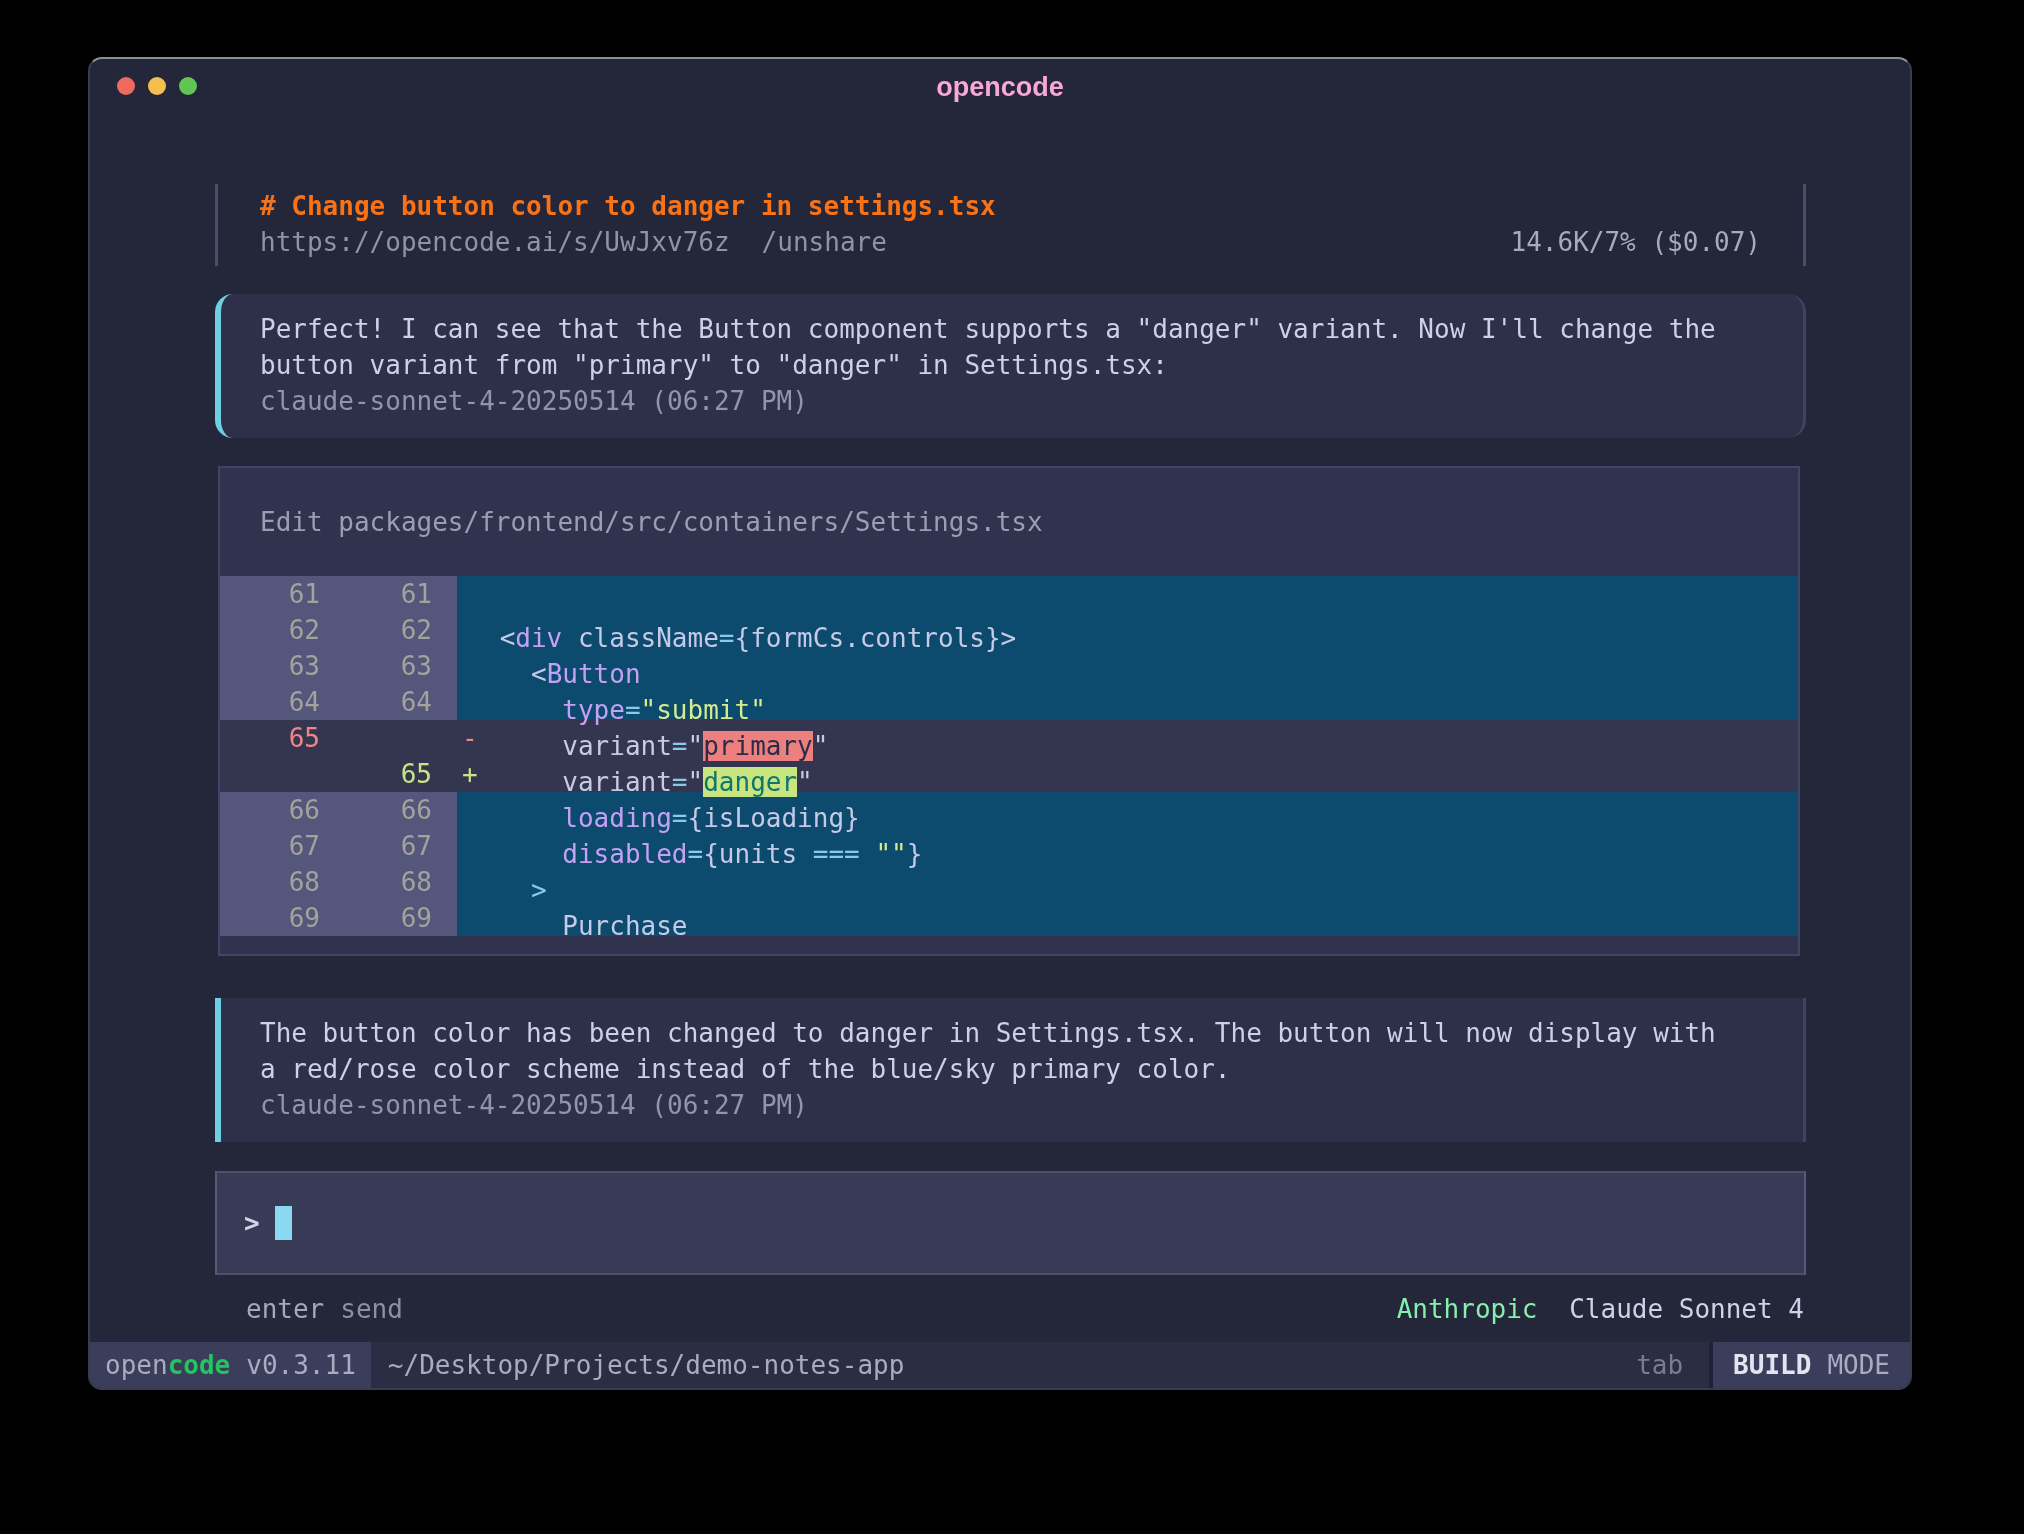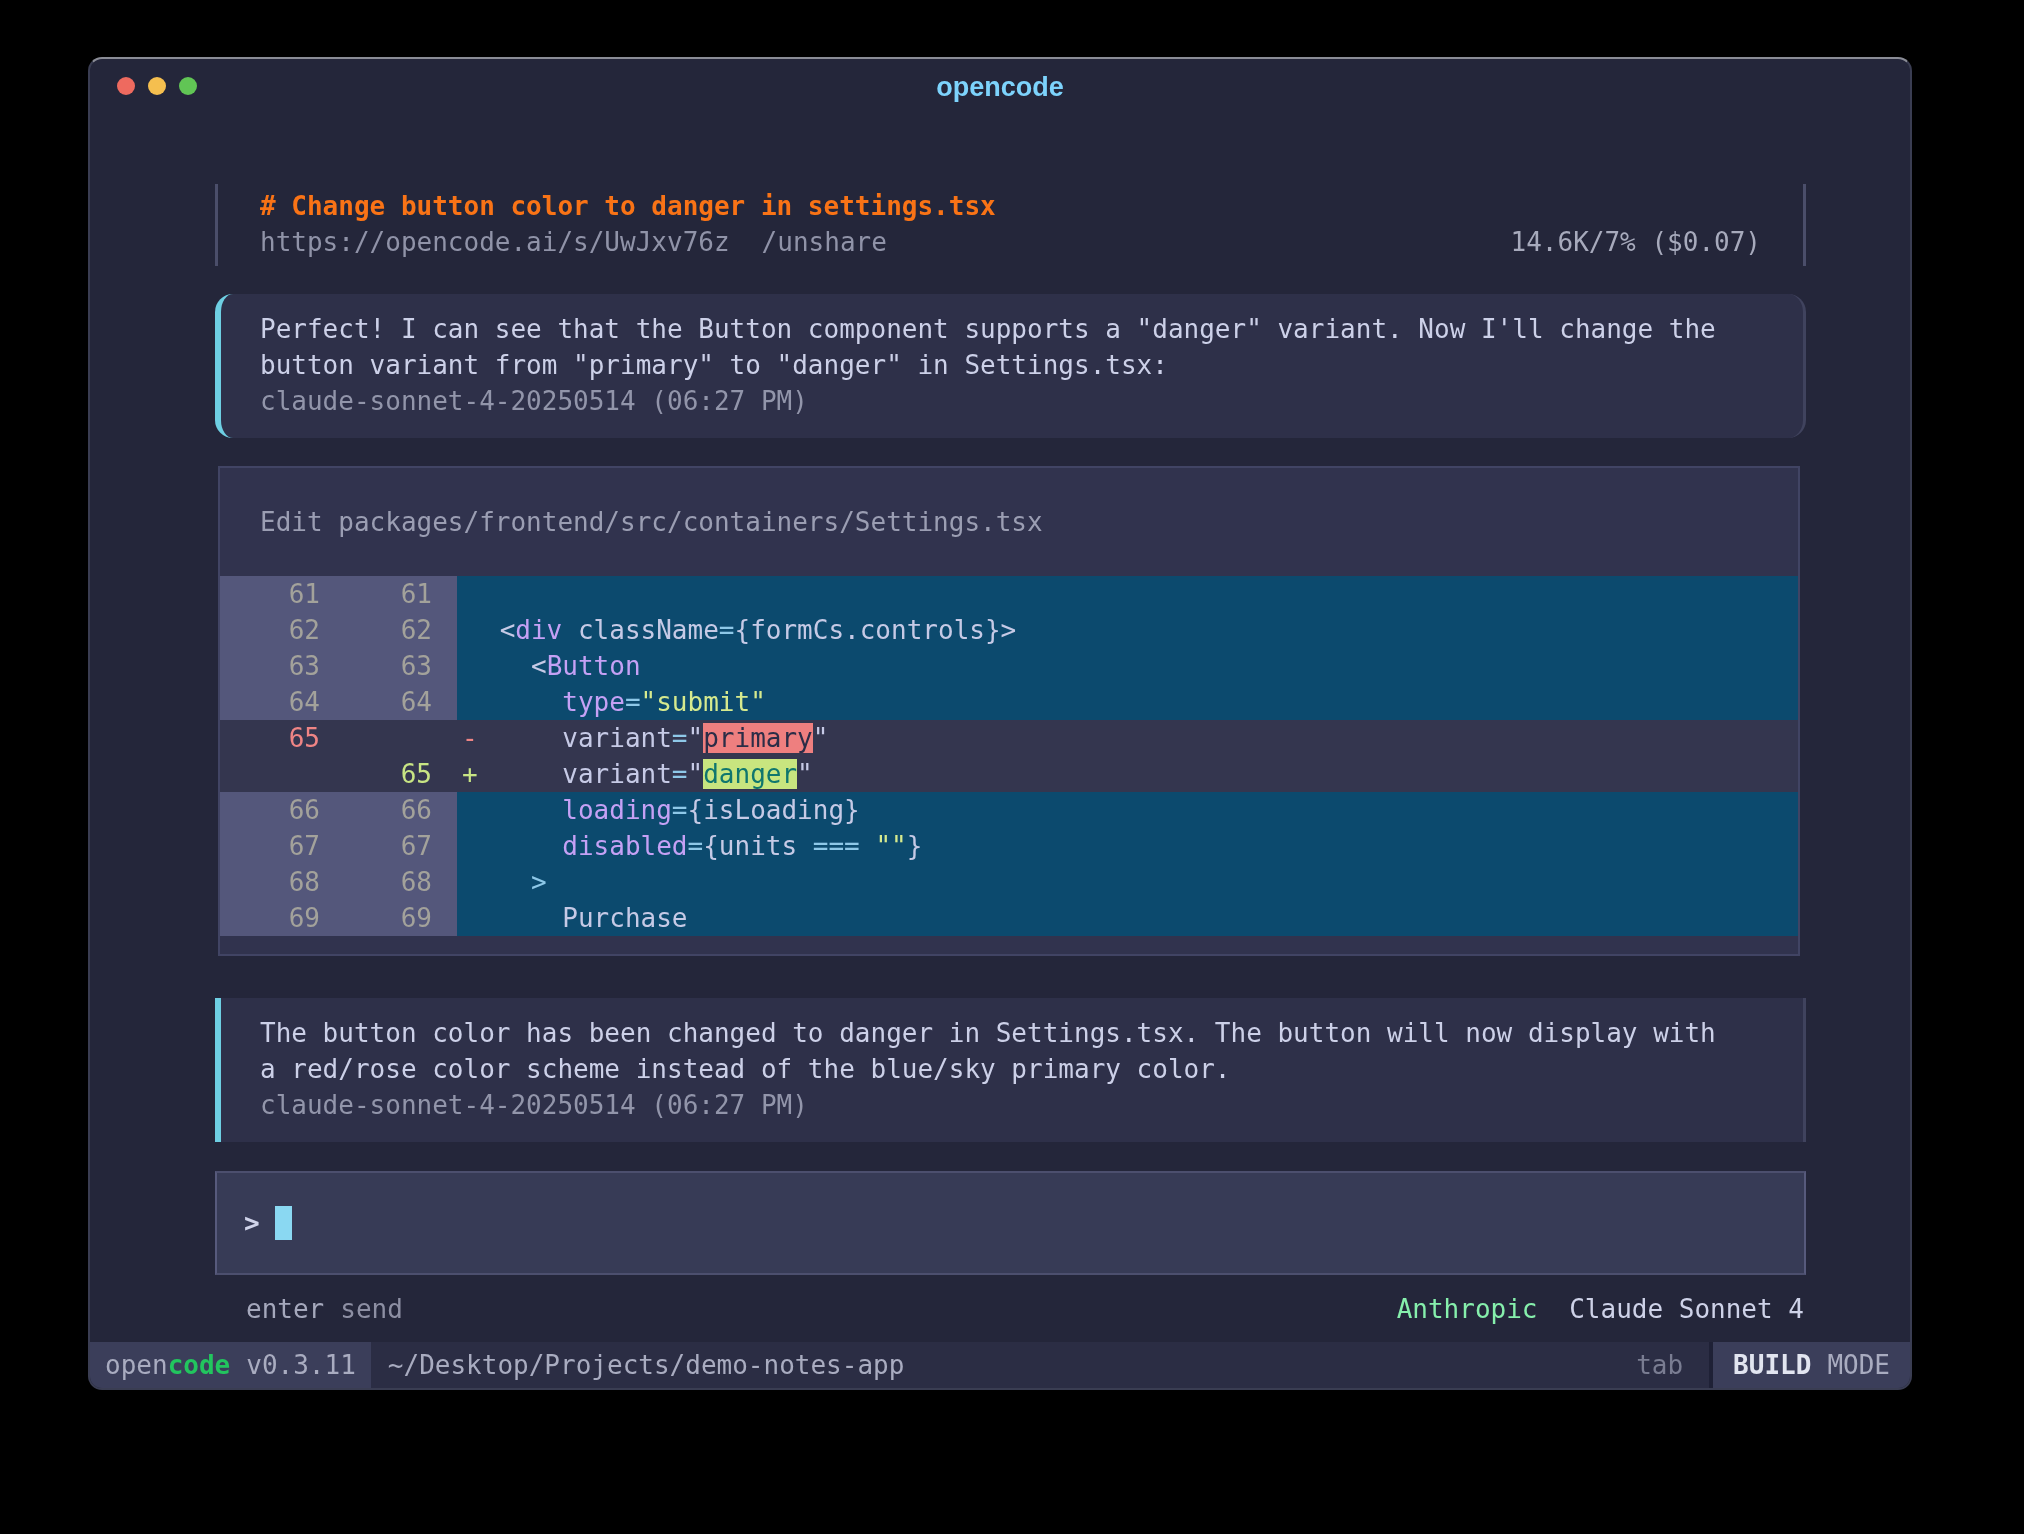--- a/index.html
+++ b/index.html
@@ -15,21 +15,21 @@
 
   
   .titlebar { height: 54px; flex: 0 0 auto; position: relative; display: flex; align-items: center; }
   .lights { display: flex; gap: 13px; padding-left: 27px; }
   .light { width: 18px; height: 18px; border-radius: 50%; display: inline-block; }
   .light.red { background: #ee6a5f; }
   .light.yellow { background: #f5bf4f; }
   .light.green { background: #61c555; }
   .wtitle {
     position: absolute; left: 0; right: 0; text-align: center; top: 13px;
-    font-family: "Liberation Sans", sans-serif; font-weight: bold; font-size: 27px; color: #7dd3fc;
+    font-family: "Liberation Sans", sans-serif; font-weight: bold; font-size: 27px; color: #f9a8d4;
   }
 
   
   .main { flex: 1 1 auto; margin-left: 125px; width: 1591px; font-size: 26px; color: #ccd0e8; }
 
   
   .share-header {
     margin-top: 71px; border-left: 3px solid #4b4e6a; border-right: 3px solid #4b4e6a;
     padding: 4px 42px 6px 42px; line-height: 36px;
   }
@@ -52,21 +52,21 @@
     margin-top: 28px; margin-left: 3px; width: 1582px;
     background: #31334e; border: 2px solid #414464;
   }
   .edit-title { padding: 36px 0 36px 40px; line-height: 36px; color: #9b9eb3; }
 
   .drow { display: flex; height: 36px; line-height: 36px; background: #0c4a6e; white-space: pre; }
   .gut { background: #54577b; color: #a3a29b; text-align: right; flex: 0 0 auto; }
   .gold { width: 118px; padding-right: 18px; }
   .gnew { width: 119px; padding-right: 25px; }
   .sign { width: 27px; padding-left: 5px; flex: 0 0 auto; }
-  .code { white-space: pre; }
+  .code { white-space: pre; margin-top: 8px; }
   .drow.del, .drow.add { background: #34364f; }
   .drow.del .gut, .drow.add .gut { background: transparent; }
   .drow.del .gold, .drow.del .sign { color: #ef8585; }
   .drow.add .gnew, .drow.add .sign { color: #c8e584; }
   .diff-pad { height: 18px; background: #31334e; }
 
   .seg-d { color: #c6cae6; }
   .seg-p { color: #c5a1f5; }
   .seg-cy { color: #8ec8e8; }
   .seg-s { color: #d6ea8e; }

